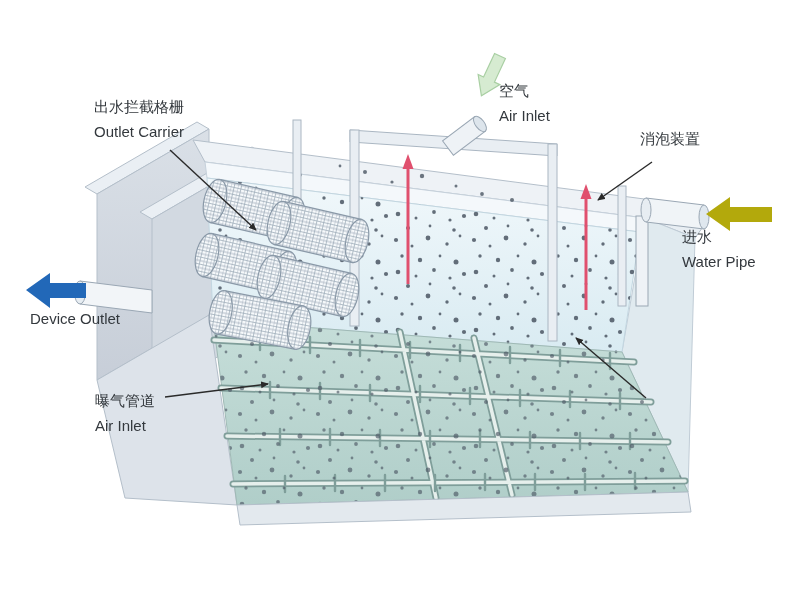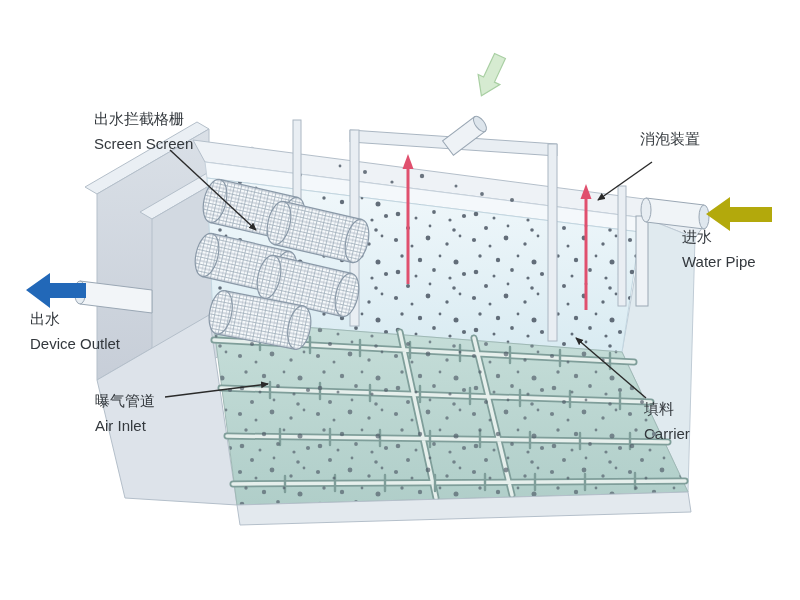--- a/index.html
+++ b/index.html
@@ -166,43 +166,42 @@
   </g>
 
   <g stroke="#2a2a2a" stroke-width="1.4">
     <line x1="170" y1="150" x2="256" y2="230" marker-end="url(#mArrow)"></line>
     <line x1="652" y1="162" x2="598" y2="200" marker-end="url(#mArrow)"></line>
     <line x1="646" y1="398" x2="576" y2="338" marker-end="url(#mArrow)"></line>
     <line x1="165" y1="397" x2="268" y2="384" marker-end="url(#mArrow)"></line>
   </g>
 </svg>
 
-<div class="lbl" style="left:94px;top:106px">
+<div class="lbl" style="left:94px;top:94px">
   <div class="zh">出水拦截格栅</div>
-  <div class="en">Screen Screen</div>
-</div>
-
+  <div class="en">Outlet Carrier</div>
+</div>
+
+<div class="lbl" style="left:499px;top:78px">
+  <div class="zh">空气</div>
+  <div class="en">Air Inlet</div>
+</div>
 
 <div class="lbl" style="left:640px;top:126px">
   <div class="zh">消泡装置</div>
 </div>
 
 <div class="lbl" style="left:682px;top:224px">
   <div class="zh">进水</div>
   <div class="en">Water Pipe</div>
 </div>
 
 <div class="lbl" style="left:30px;top:306px">
-  <div class="zh">出水</div>
   <div class="en">Device Outlet</div>
 </div>
 
 <div class="lbl" style="left:95px;top:388px">
   <div class="zh">曝气管道</div>
   <div class="en">Air Inlet</div>
 </div>
 
-<div class="lbl" style="left:644px;top:396px">
-  <div class="zh">填料</div>
-  <div class="en">Carrier</div>
-</div>
 
 </div>
 
 </body></html>

